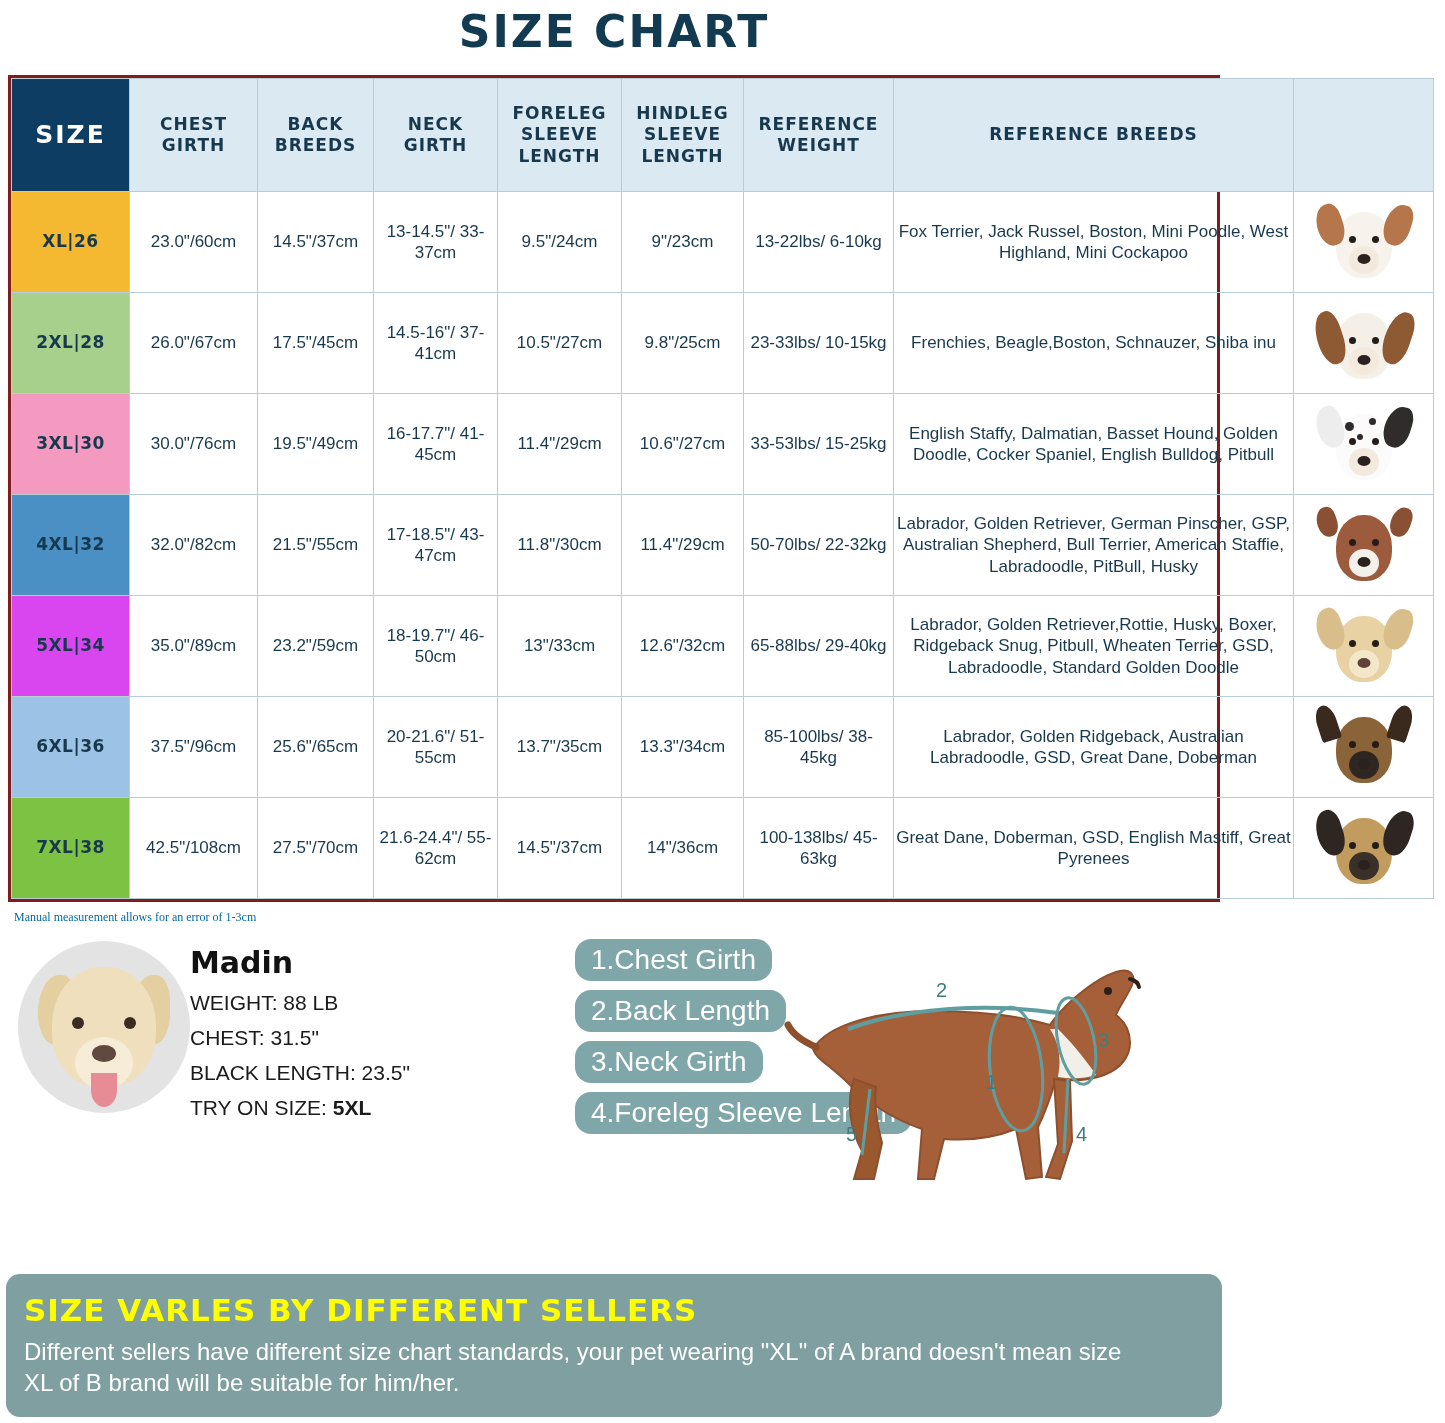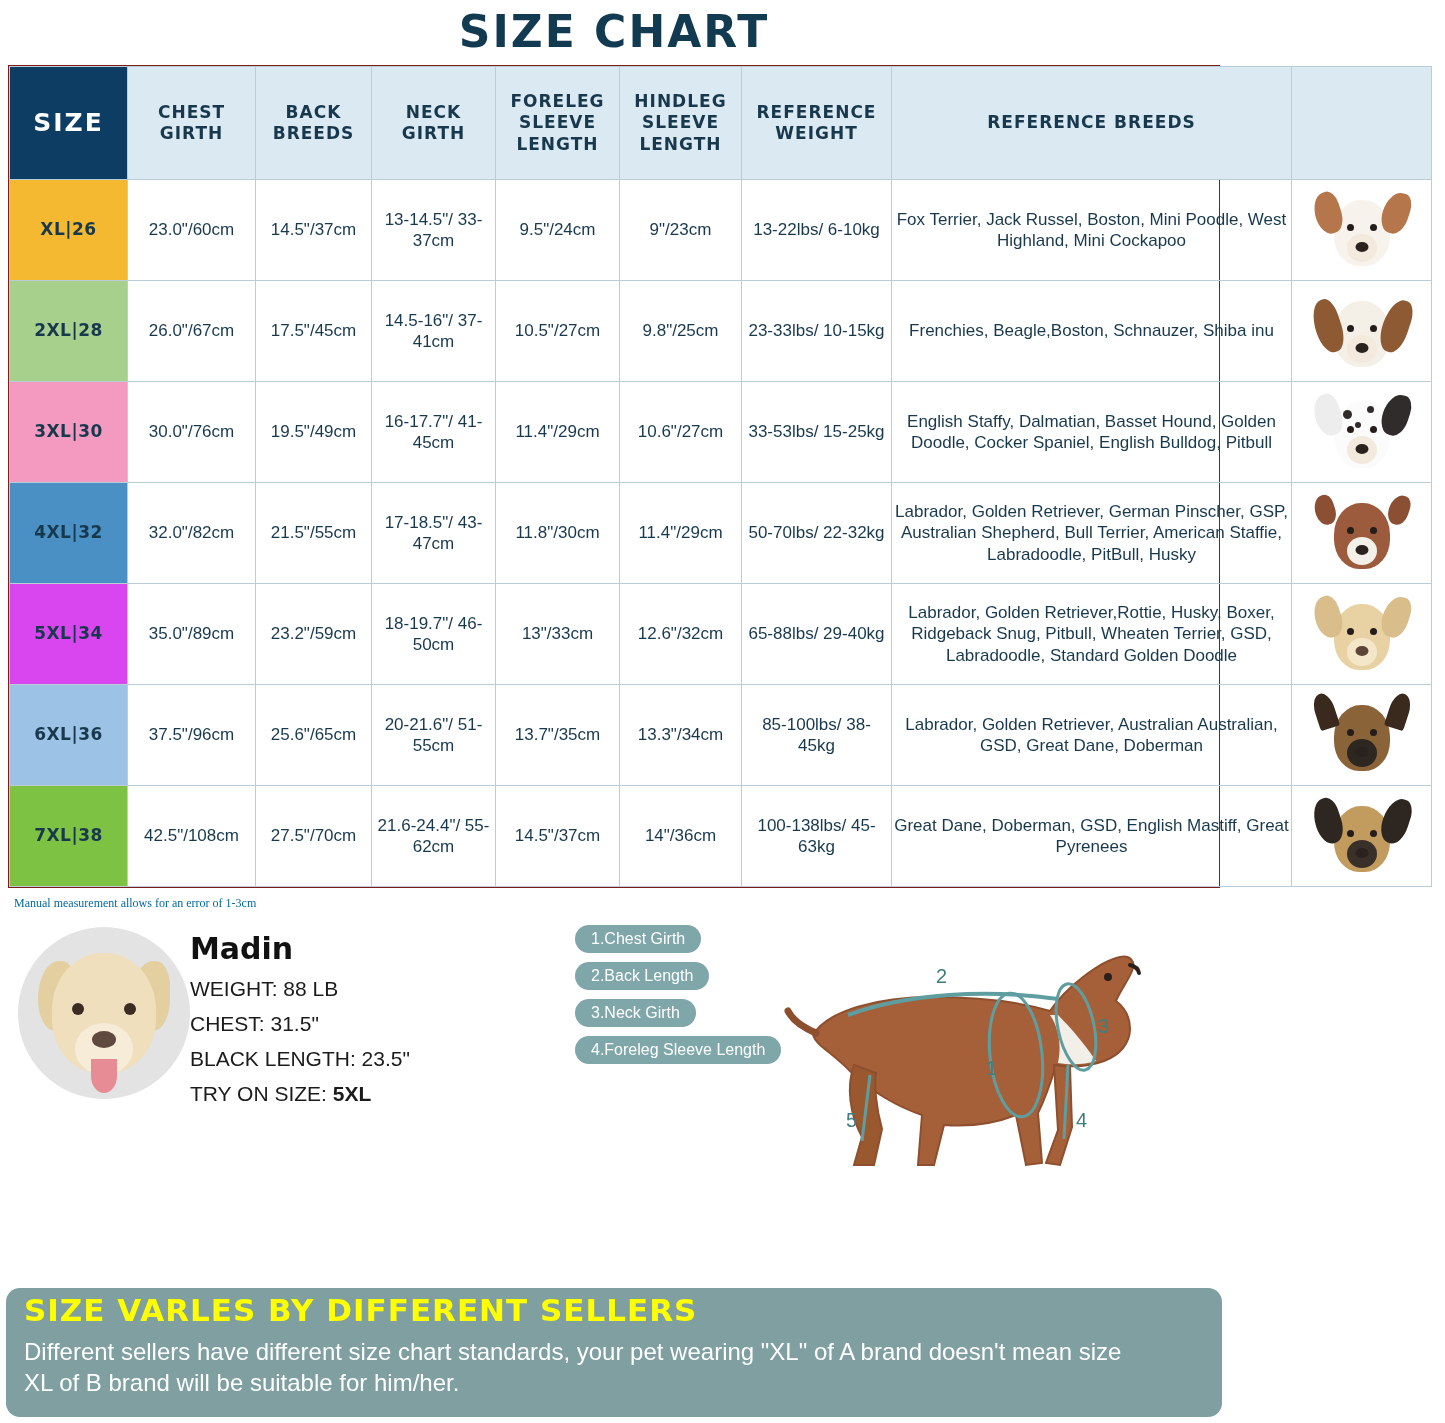--- a/index.html
+++ b/index.html
@@ -28,22 +28,22 @@
     font-weight: bold;
     letter-spacing: 2px;
     color: #123a50;
     padding-top: 6px;
     padding-bottom: 6px;
     font-family: "DejaVu Sans", sans-serif;
   }
 
   
   .table-wrap {
-    margin: 2px 8px 0 8px;
-    border: 1px solid #7f1d1d;
+    margin: 12px 8px 0 8px;
+    border: 3px solid #7f1d1d;
   }
   table.size-chart {
     border-collapse: collapse;
     width: 100%;
     table-layout: fixed;
   }
   table.size-chart th,
   table.size-chart td {
     border: 1px solid #b9cdd9;
     text-align: center;
@@ -260,21 +260,21 @@
 
   .measure-list {
     position: absolute;
     left: 575px;
     top: 10px;
     width: 370px;
   }
   .measure-item {
     background: #7fa6a8;
     color: #ffffff;
-    font-size: 16px;
+    font-size: 28px;
     border-radius: 16px;
     padding: 5px 16px;
     margin-bottom: 9px;
     display: inline-block;
     font-family: "Liberation Sans", sans-serif;
   }
 
   
   .diagram {
     position: absolute;
@@ -285,21 +285,21 @@
   }
 
   
   .banner {
     position: absolute;
     left: 6px;
     right: 6px;
     bottom: 6px;
     background: #7f9fa1;
     border-radius: 14px;
-    padding: 4px 18px 18px 18px;
+    padding: 18px 18px 18px 18px;
   }
   .banner-title {
     color: #ffff00;
     font-size: 31px;
     font-weight: bold;
     letter-spacing: 1px;
     margin-bottom: 8px;
     font-family: "DejaVu Sans", sans-serif;
   }
   .banner-text {
@@ -458,21 +458,21 @@
         </tr>
 
         <tr>
           <td class="size-cell" style="background:#9cc3e5">6XL|36</td>
           <td>37.5"/96cm</td>
           <td>25.6"/65cm</td>
           <td>20-21.6"/ 51-55cm</td>
           <td>13.7"/35cm</td>
           <td>13.3"/34cm</td>
           <td>85-100lbs/ 38-45kg</td>
-          <td class="breeds">Labrador, Golden Retriever, Australian Australian, GSD, Great Dane, Doberman</td>
+          <td class="breeds">Labrador, Golden Ridgeback, Australian Labradoodle, GSD, Great Dane, Doberman</td>
           <td class="photo">
             <div class="dogpic">
               <div class="head" style="background:#8a6438"></div>
               <div class="earL" style="background:#3a2a1d;border-radius:50% 50% 10% 10%;height:36px;width:20px;top:2px"></div>
               <div class="earR" style="background:#3a2a1d;border-radius:50% 50% 10% 10%;height:36px;width:20px;top:2px"></div>
               <div class="eyeL"></div>
                 <div class="eyeR"></div>
               <div class="muzzle" style="background:#2e2620"></div>
                 <div class="nose"></div>
             </div>

